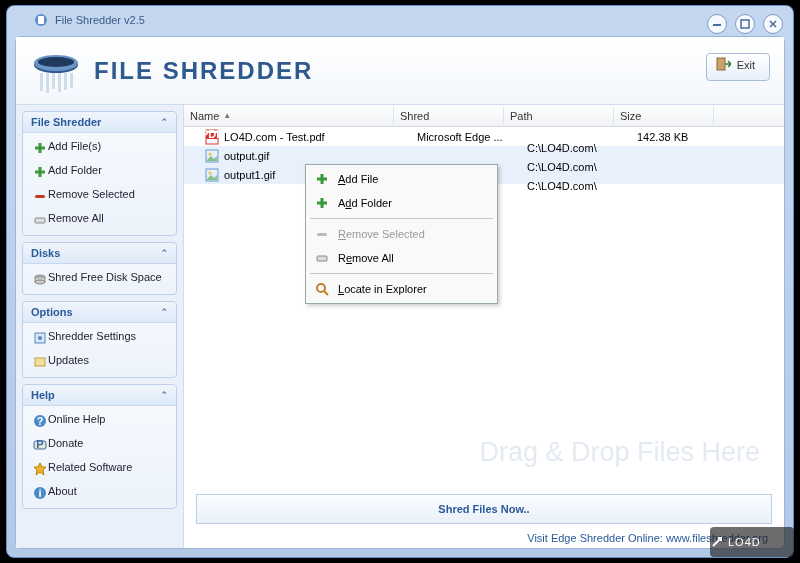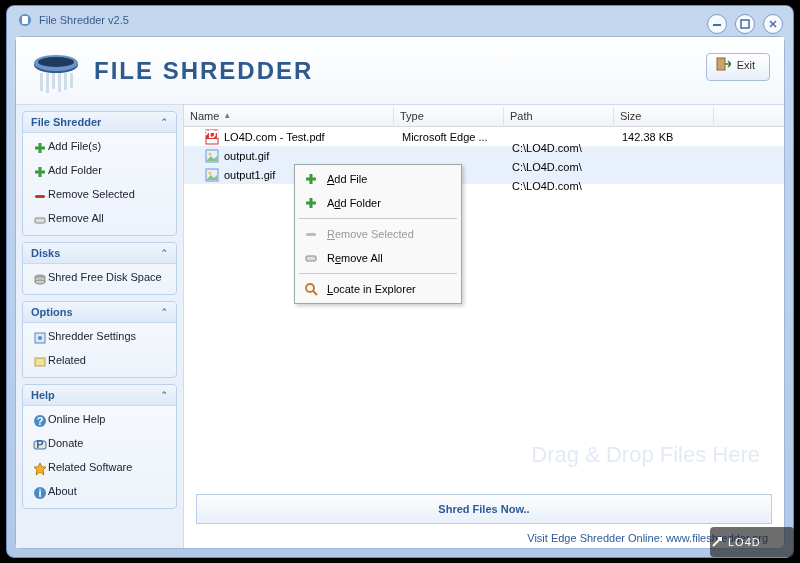--- a/index.html
+++ b/index.html
@@ -2,21 +2,21 @@
 <html><head>
 <meta charset="utf-8">
 <style>
   * { box-sizing: border-box; margin: 0; padding: 0; font-family: Tahoma, Arial, sans-serif; font-size: 11px; }
   body { background: #000; width: 800px; height: 563px; overflow: hidden; position: relative; }
   .window {
     position: absolute; top: 5px; left: 6px; width: 788px; height: 553px;
     background: linear-gradient(to bottom, #c4d7ef 0%, #b1c8e7 100%);
     border: 1px solid #6a8fc2; border-radius: 8px; overflow: hidden;
   }
-  .titlebar { height: 28px; display: flex; align-items: center; padding: 0 10px; }
+  .titlebar { height: 28px; display: flex; align-items: center; padding: 0 10px; margin-left: 16px; }
   .titlebar .title { color: #3a5a8a; font-weight: normal; margin-left: 6px; }
   .titlebar .app-icon { width:16px; height:16px; }
   .win-controls { position:absolute; right:10px; top:8px; display:flex; gap:8px; }
   .win-btn { width:20px; height:20px; border:1px solid #7a9ac6; border-radius:50%; background:#f6f9fd; display:flex; align-items:center; justify-content:center; cursor:default; color:#4a6a9a; font-weight:bold; }
   .win-btn svg { display:block; }
 
   .content { position:absolute; top:30px; left:8px; right:8px; bottom:8px; background:#fff; border:1px solid #9cb6da; border-radius:6px; }
 
   .header-area { height:68px; display:flex; align-items:center; padding:8px 14px; border-bottom:1px solid #d0dbeb; background:linear-gradient(to bottom,#fff,#f3f7fc); position:relative; }
   .logo { display:flex; align-items:center; gap:12px; }
@@ -36,30 +36,30 @@
   .main { flex:1; position:relative; }
   .list-header { height:22px; display:flex; align-items:center; background:linear-gradient(to bottom,#fdfdfd,#f1f3f6); border-bottom:1px solid #d4d8de; }
   .col { padding:3px 6px; border-right:1px solid #e0e4ea; color:#333; display:flex; align-items:center; gap:4px; }
   .col.name{width:210px;} .col.type{width:110px;} .col.path{width:110px;} .col.size{width:100px;}
   .sort-arrow{font-size:8px; color:#777;}
   .list-body { position:absolute; top:22px; left:0; right:0; bottom:60px; background:#fff; }
   .row { display:flex; align-items:center; height:19px; }
   .row.sel { background:#e8f0fb; }
   .cell { padding:1px 8px; white-space:nowrap; overflow:hidden; text-overflow:ellipsis; }
   .cell.name{width:210px; display:flex; align-items:center; gap:4px; padding-left:20px;}
-  .cell.type{width:110px;} .cell.path{width:110px;margin-top:22px;} .cell.size{width:100px;}
+  .cell.type{width:110px;margin-left:15px;} .cell.path{width:110px;margin-top:22px;} .cell.size{width:100px;}
   .file-ico{width:16px;height:16px;display:inline-flex;align-items:center;justify-content:center;}
 
-  .watermark { position:absolute; right:24px; bottom:80px; font-size:22px; color:#e4eaf3; font-weight:normal; }
+  .watermark { position:absolute; right:24px; bottom:80px; font-size:27px; color:#e4eaf3; font-weight:normal; }
 
   .shred-btn { position:absolute; left:12px; right:12px; bottom:24px; height:30px; border:1px solid #bacde6; border-radius:0; background:linear-gradient(to bottom,#fcfdff,#e9f0f9); display:flex; align-items:center; justify-content:center; color:#2a5a9a; font-weight:bold; cursor:default;}
   .footer-link{ position:absolute; bottom:4px; right:16px; color:#2a5a9a; }
 
   
-  .context-menu { position:absolute; left:287px; top:158px; width:168px; background:#f9f9f9; border:1px solid #9aa; box-shadow:2px 2px 4px rgba(0,0,0,.2); padding:2px 2px; z-index:50;}
+  .context-menu { position:absolute; left:298px; top:158px; width:193px; background:#f9f9f9; border:1px solid #9aa; box-shadow:2px 2px 4px rgba(0,0,0,.2); padding:2px 2px; z-index:50;}
   .ctx-item { display:flex; align-items:center; gap:8px; padding:4px 8px 4px 6px; cursor:default; }
   .ctx-item.disabled { color:#999; }
   .ctx-sep { height:1px; background:#c8c8c8; margin:3px 2px; }
   .ctx-icon { width:16px; height:16px; display:flex; align-items:center; justify-content:center;}
   .ul { text-decoration: underline; }
 
   .lo4d-badge { position:absolute; right:6px; bottom:6px; width:84px; height:30px; background:rgba(30,30,30,.65); border-radius:4px; color:#fff; font-size:10px; display:flex; align-items:center; gap:4px; letter-spacing:1px;}
 </style>
 </head>
 <body>
@@ -194,21 +194,21 @@
                   </svg>
                 </span>
                 <span>Shredder Settings</span>
               </div>
               <div class="side-item">
                 <span class="ico">
                   <svg width="14" height="14">
                     <rect x="2" y="3" width="10" height="8" fill="#f0e0a0" stroke="#c0a040"></rect>
                   </svg>
                 </span>
-                <span>Related</span>
+                <span>Updates</span>
               </div>
             </div>
           </div>
           <div class="panel">
             <div class="panel-head">
               <span>Help</span>
               <span class="chev">⌃</span>
             </div>
             <div class="panel-body">
               <div class="side-item">
@@ -249,21 +249,21 @@
             </div>
           </div>
         </div>
 
       <div class="main">
         <div class="list-header">
           <div class="col name">
               <span>Name</span>
               <span class="sort-arrow">▲</span>
             </div>
-          <div class="col type">Type</div>
+          <div class="col type">Shred</div>
           <div class="col path">Path</div>
           <div class="col size">Size</div>
         </div>
         <div class="list-body" id="file-rows">
             <div class="row">
               <div class="cell name">
                 <span class="file-ico">
                   <svg width="16" height="16">
                     <rect x="2" y="1" width="12" height="14" fill="#fff" stroke="#c33"></rect>
                     <rect x="2" y="4" width="12" height="6" fill="#d33"></rect>

